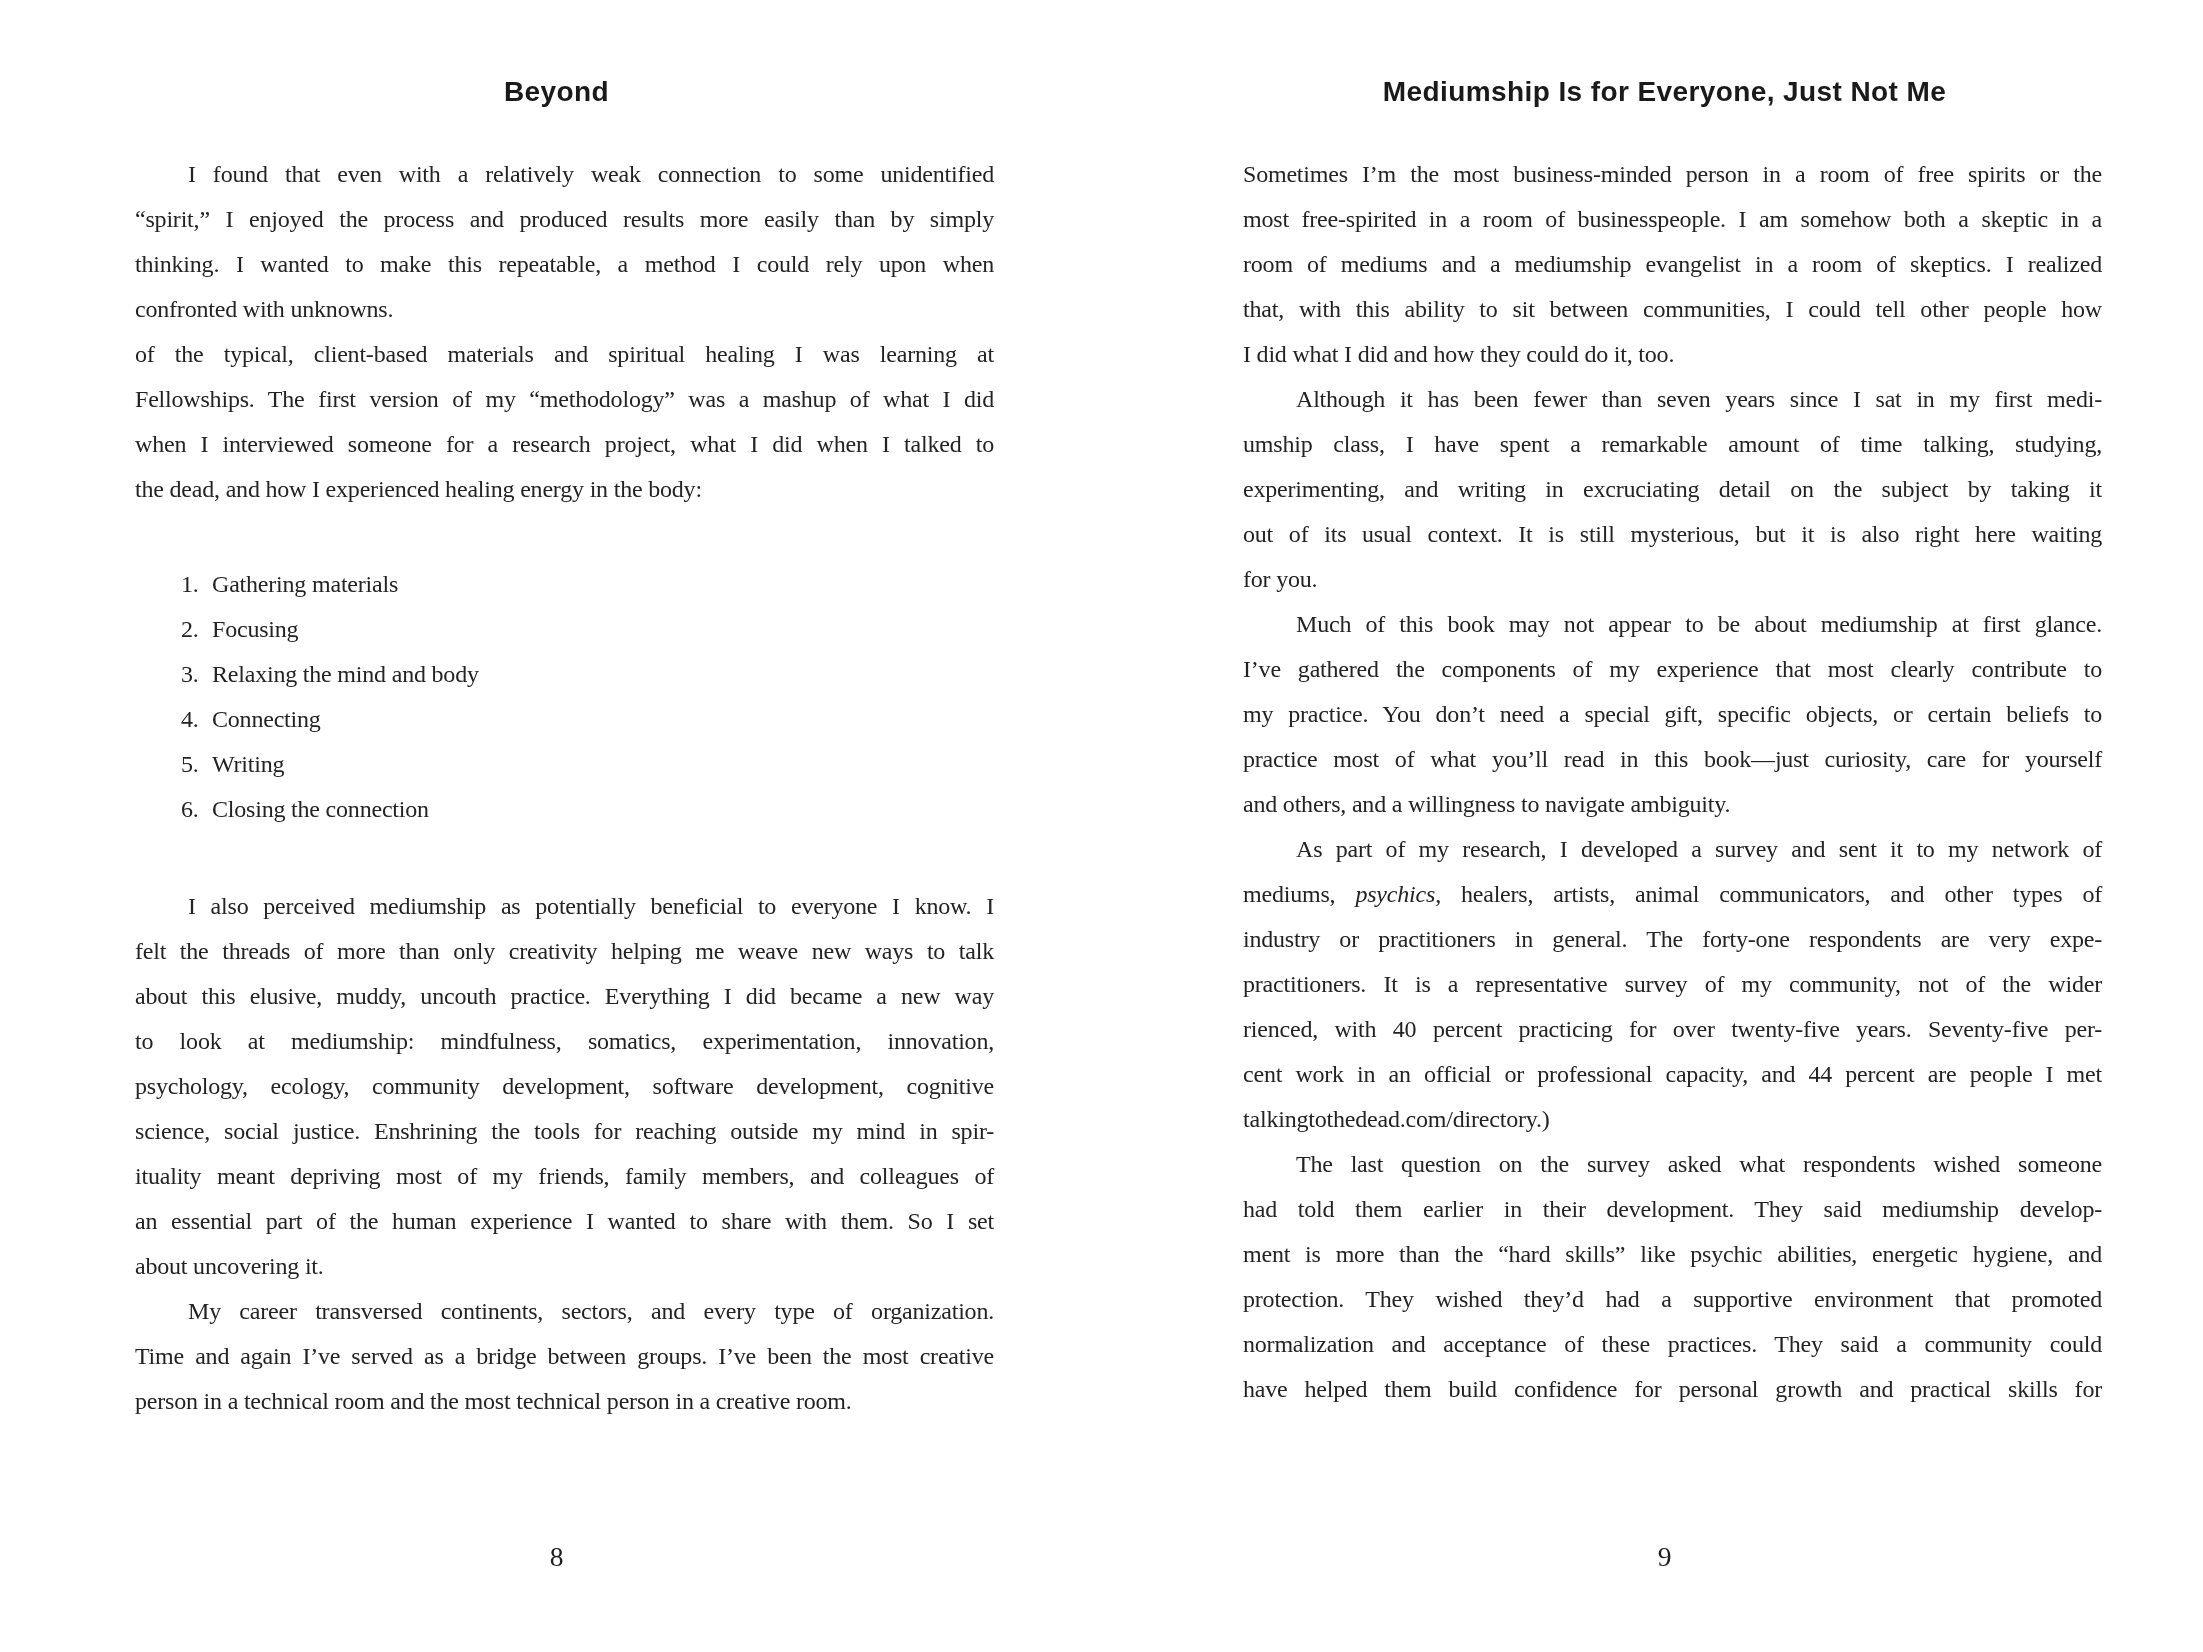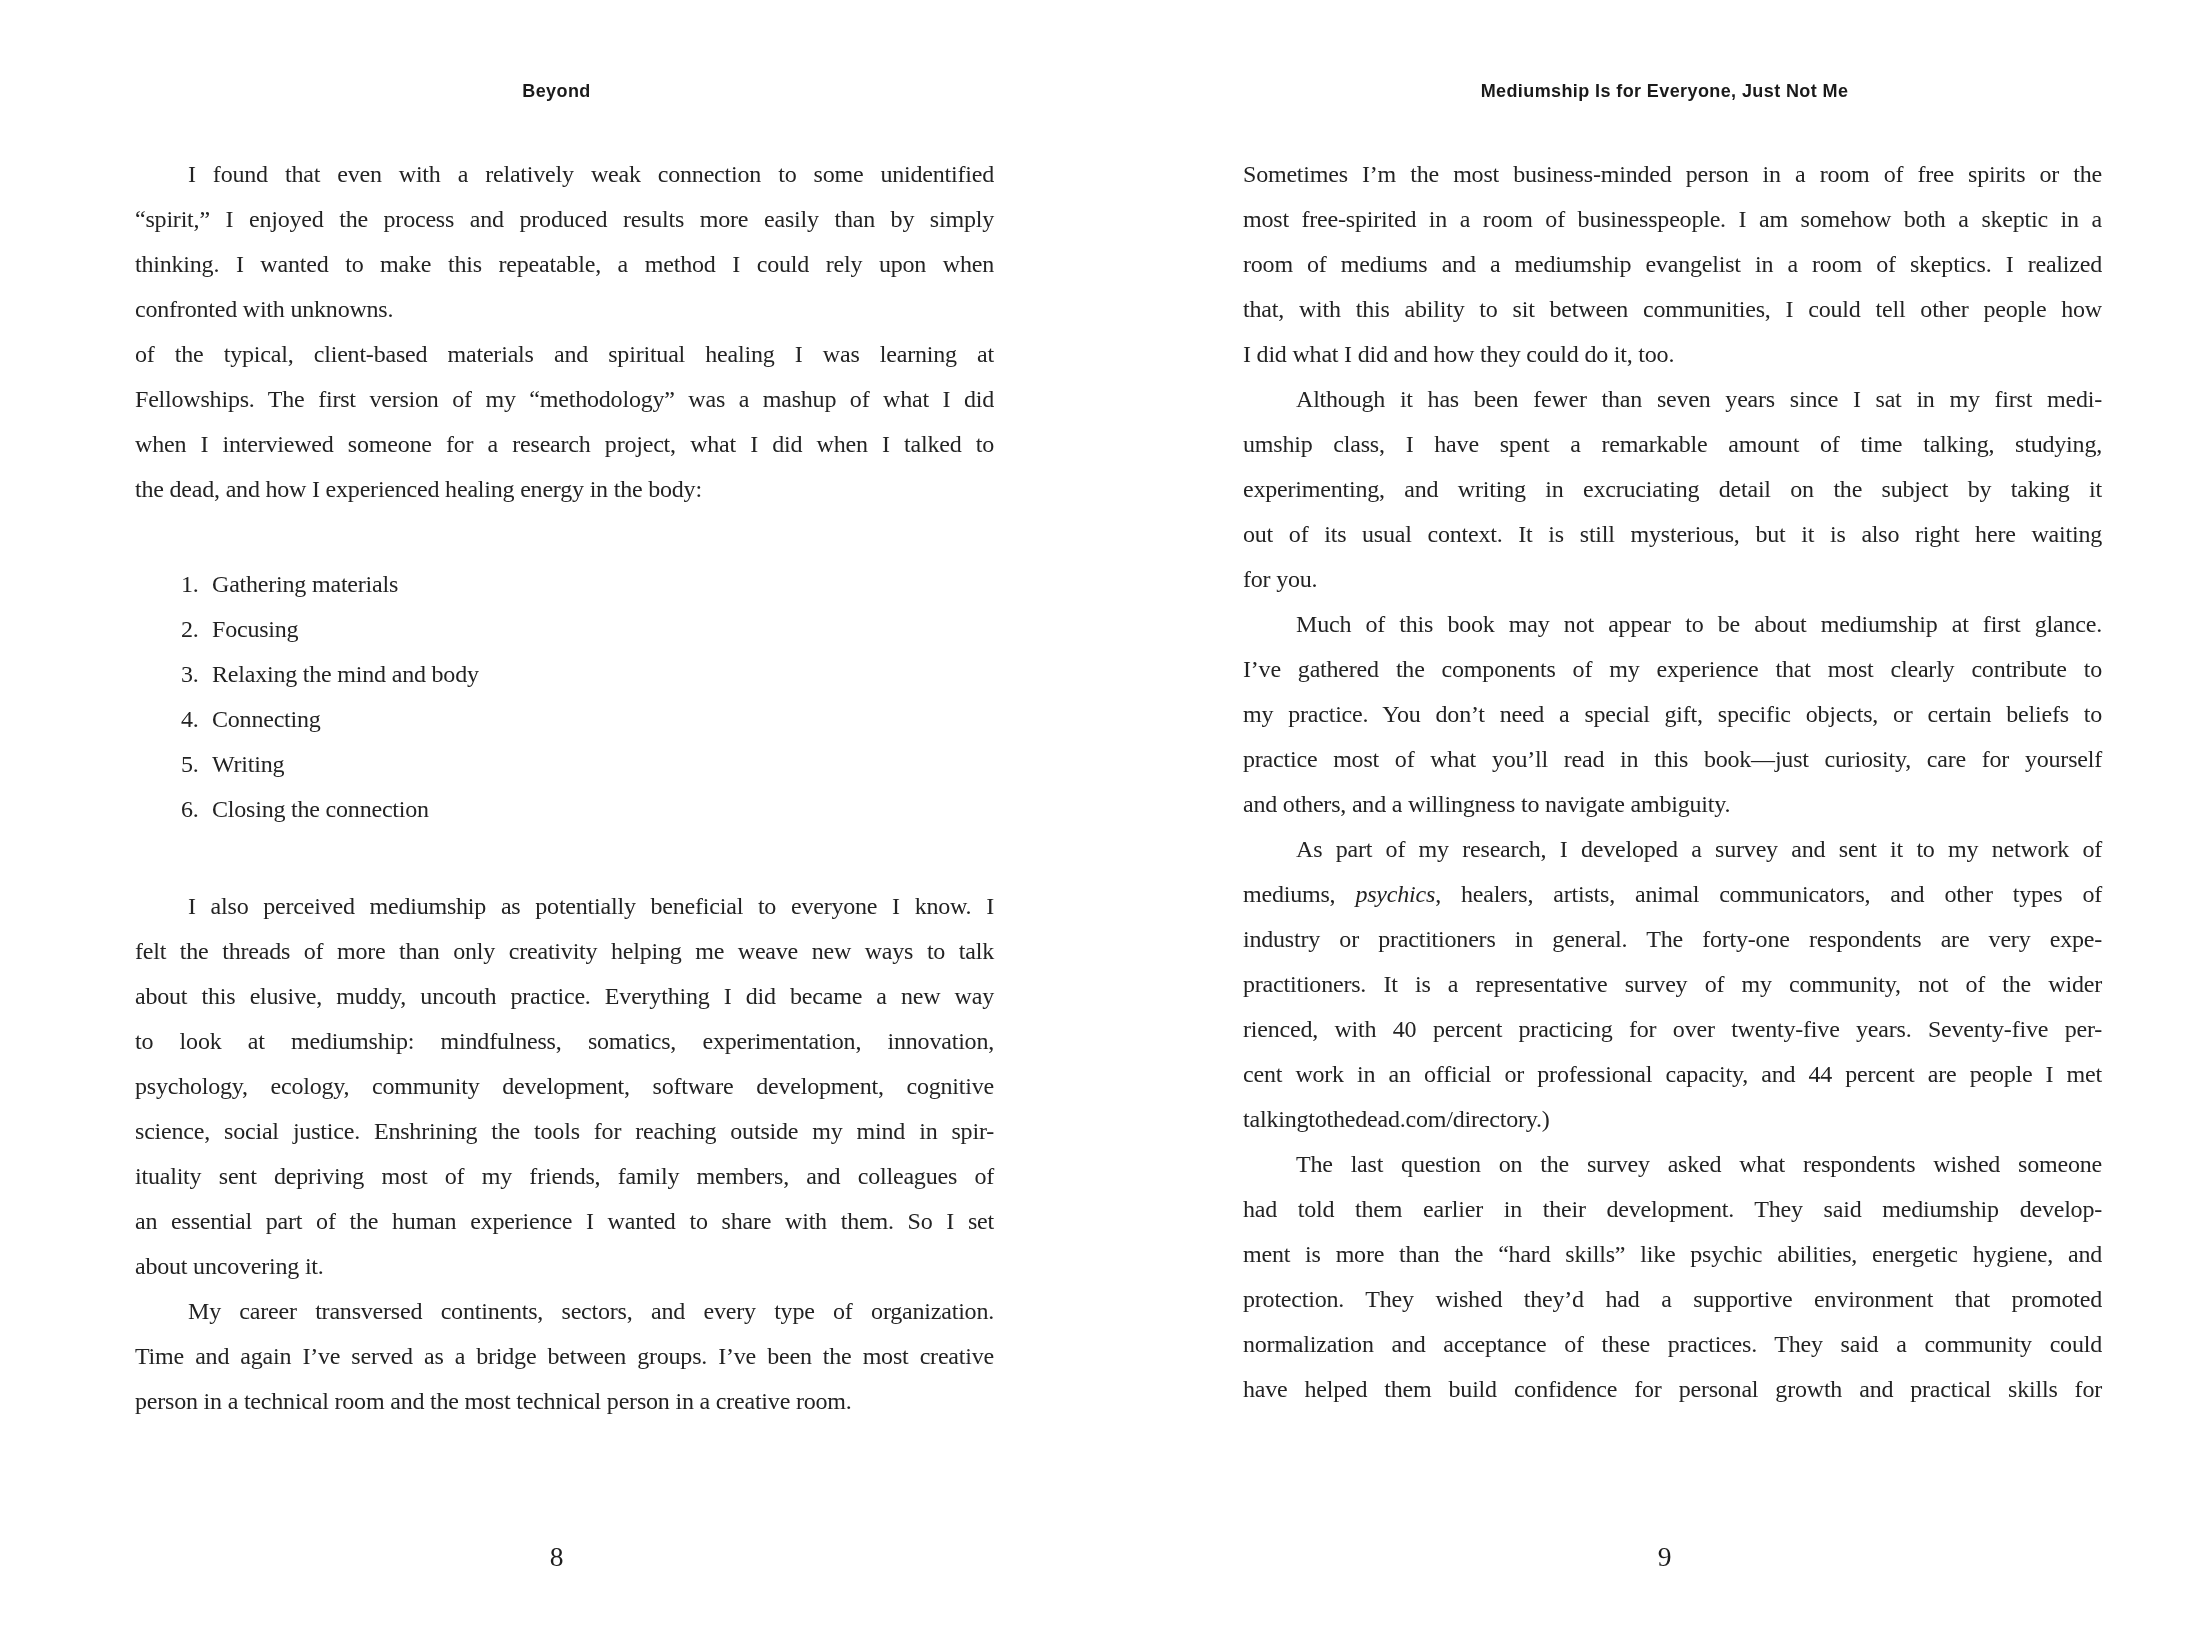--- a/index.html
+++ b/index.html
@@ -26,21 +26,21 @@
   .page-right { left: 1235px; }
 
   .running-head {
     position: absolute;
     top: 81px;
     left: 0;
     right: 0;
     text-align: center;
     font-family: "Liberation Sans", sans-serif;
     font-weight: bold;
-    font-size: 18px;
+    font-size: 28px;
     line-height: 21px;
     letter-spacing: 0.4px;
     color: #1a1a1a;
   }
 
   .page-body {
     position: absolute;
     top: 152px;
     left: 8px;
     width: 859px;
@@ -108,21 +108,21 @@
           <div class="list-item"><span class="num">5.</span><span>Writing</span></div>
           <div class="list-item"><span class="num">6.</span><span>Closing the connection</span></div>
         </div>
         <div class="para">
           <div class="line indent"><span>I also perceived mediumship as potentially beneficial to everyone I know. I</span></div>
           <div class="line"><span>felt the threads of more than only creativity helping me weave new ways to talk</span></div>
           <div class="line"><span>about this elusive, muddy, uncouth practice. Everything I did became a new way</span></div>
           <div class="line"><span>to look at mediumship: mindfulness, somatics, experimentation, innovation,</span></div>
           <div class="line"><span>psychology, ecology, community development, software development, cognitive</span></div>
           <div class="line"><span>science, social justice. Enshrining the tools for reaching outside my mind in spir-</span></div>
-          <div class="line"><span>ituality sent depriving most of my friends, family members, and colleagues of</span></div>
+          <div class="line"><span>ituality meant depriving most of my friends, family members, and colleagues of</span></div>
           <div class="line"><span>an essential part of the human experience I wanted to share with them. So I set</span></div>
           <div class="line end"><span>about uncovering it.</span></div>
         </div>
         <div class="para">
           <div class="line indent"><span>My career transversed continents, sectors, and every type of organization.</span></div>
           <div class="line"><span>Time and again I’ve served as a bridge between groups. I’ve been the most creative</span></div>
           <div class="line end"><span>person in a technical room and the most technical person in a creative room.</span></div>
         </div>
       </div>
     <div class="folio">8</div>

